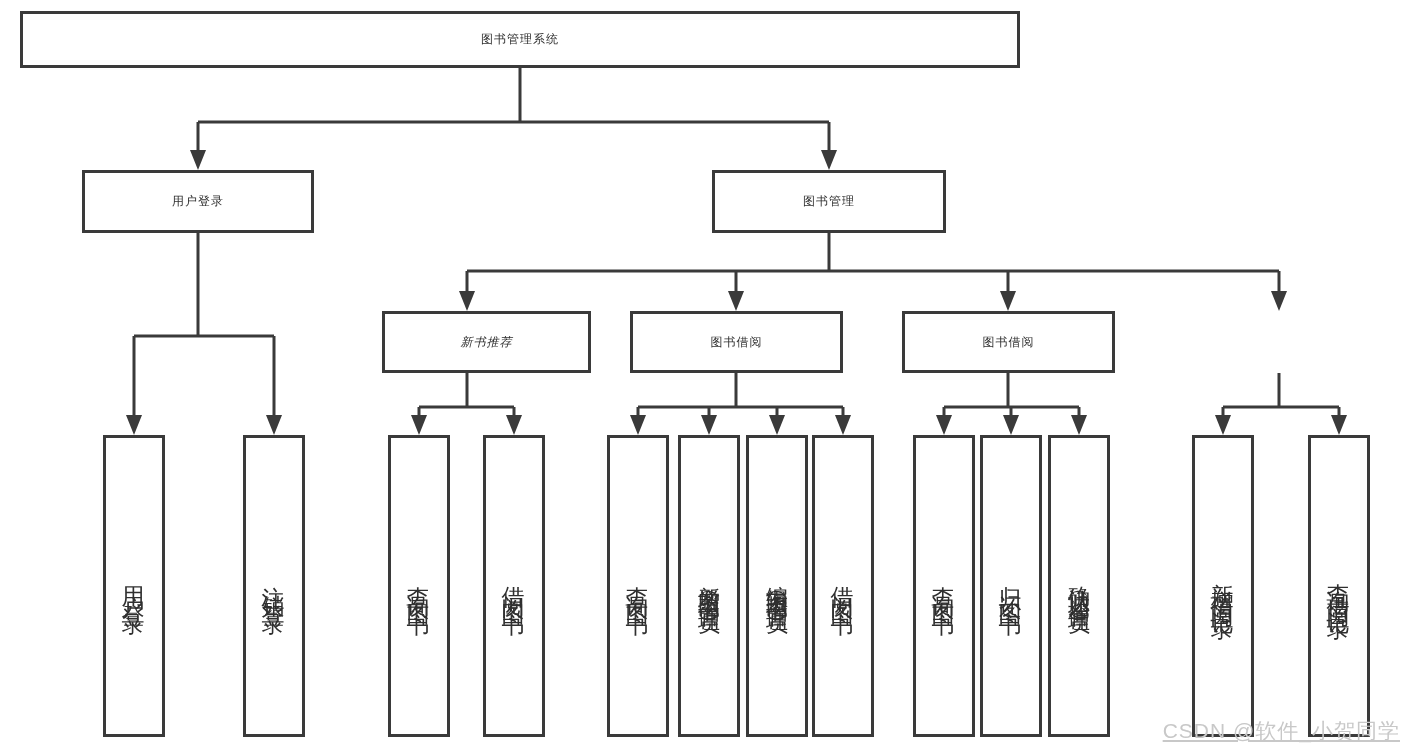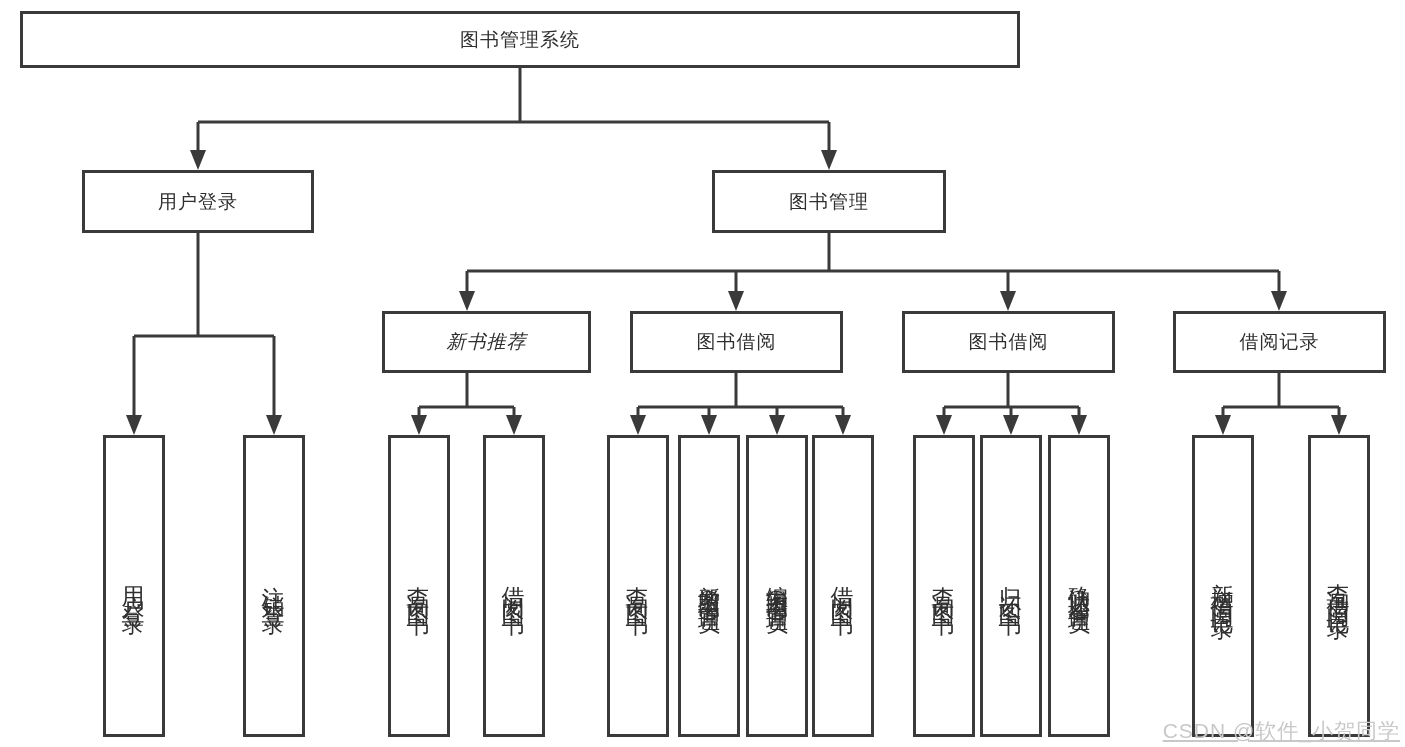--- a/index.html
+++ b/index.html
@@ -26,21 +26,21 @@
     box-sizing: border-box;
     background: #ffffff;
     border: 3px solid #3a3a3a;
     display: flex;
     align-items: center;
     justify-content: center;
     color: #2f2f2f;
     z-index: 2;
   }
   .hlabel {
-    font-size: 19px;
+    font-size: 12px;
     letter-spacing: 1px;
     white-space: nowrap;
   }
   .vtext {
     writing-mode: vertical-rl;
     text-orientation: mixed;
     white-space: nowrap;
     color: #2f2f2f;
   }
   .v4   { font-size: 23px; letter-spacing: 9px; }
@@ -132,23 +132,20 @@
 
   <div id="l3a" class="box">
     <span class="hlabel">新书推荐</span>
   </div>
   <div id="l3b" class="box">
     <span class="hlabel">图书借阅</span>
   </div>
   <div id="l3c" class="box">
     <span class="hlabel">图书借阅</span>
   </div>
-  <div id="l3d" class="box">
-    <span class="hlabel">借阅记录</span>
-  </div>
 
   <div id="f1a" class="box leaf">
     <span class="vtext v4">用户登录</span>
   </div>
   <div id="f1b" class="box leaf">
     <span class="vtext v4">注销登录</span>
   </div>
 
   <div id="f2a" class="box leaf">
     <span class="vtext v4">查询图书</span>

